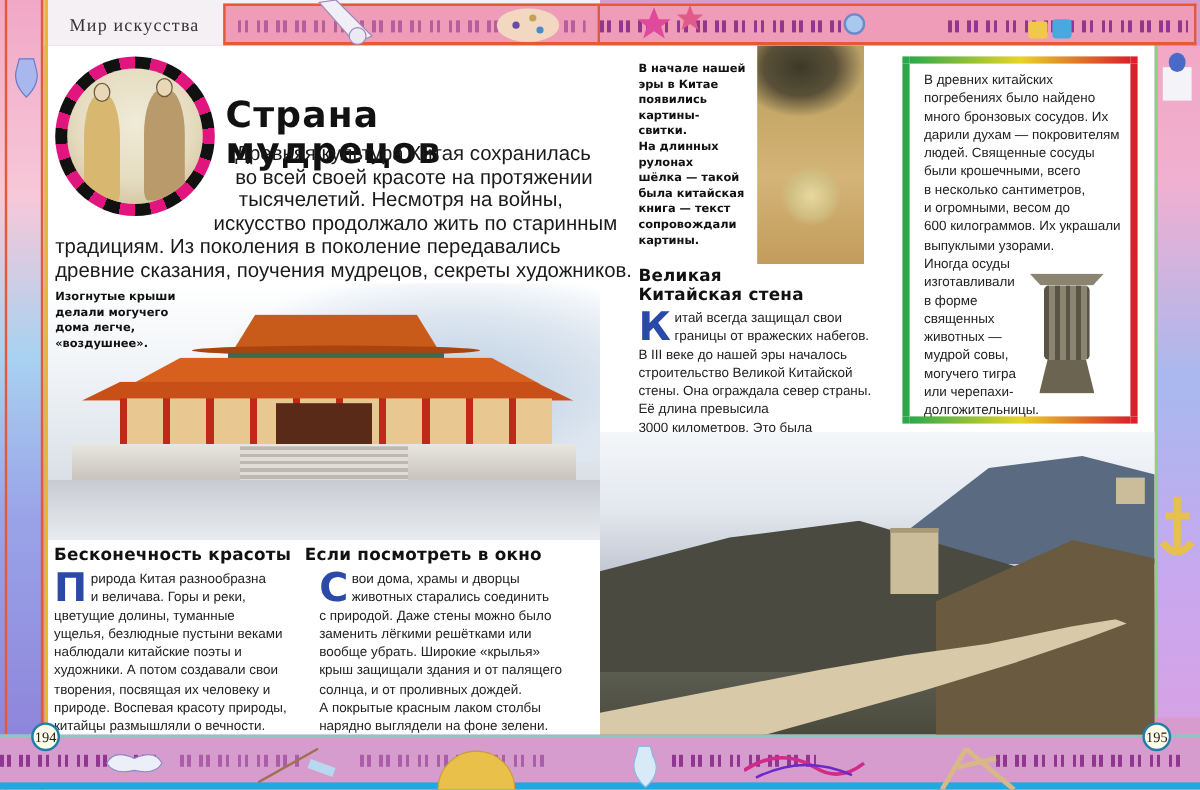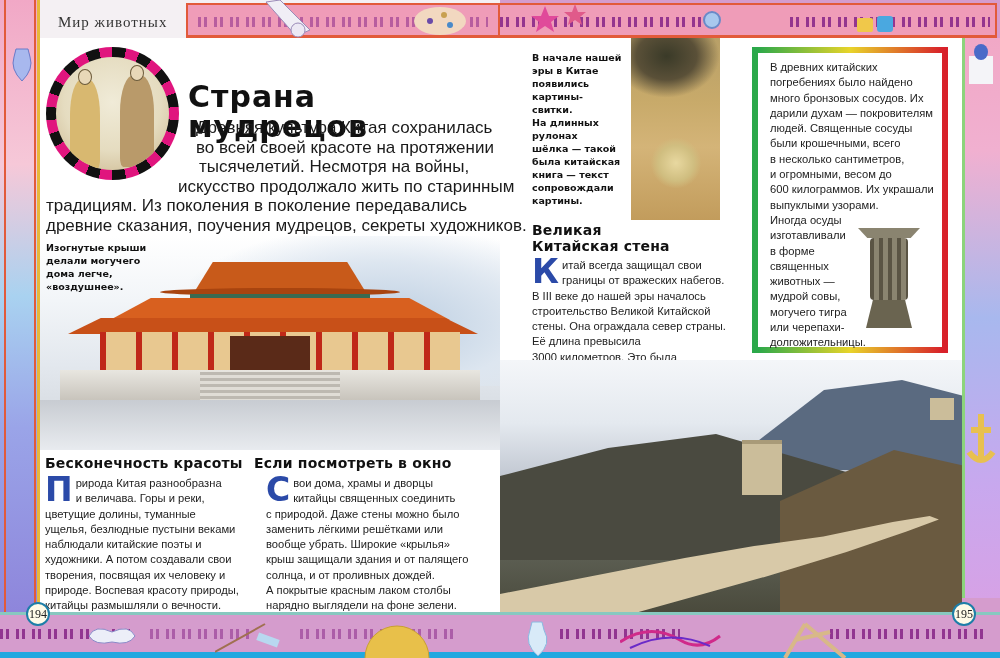--- a/index.html
+++ b/index.html
@@ -186,21 +186,21 @@
 </div>
 <div class="deco" style="left:775px;top:620px;width:80px;height:38px;">
   <svg width="80" height="38">
       <path d="M10 38 L30 4 M30 4 L70 38 M20 20 L55 12" stroke="#d8b888" stroke-width="4" fill="none"></path>
     </svg>
 </div>
 
 <div class="page-left"></div>
 <div class="page-right"></div>
 
-<div class="section-label">Мир животных</div>
+<div class="section-label">Мир искусства</div>
 
 <div class="portrait">
   <div class="portrait-inner">
     <div class="fig a"></div>
     <div class="fig-head" style="left:22px;top:12px;"></div>
     <div class="fig b"></div>
     <div class="fig-head" style="left:74px;top:8px;"></div>
   </div>
 </div>
 
@@ -250,21 +250,21 @@
   <span class="l">художники. А потом создавали свои</span>
   <span class="l">творения, посвящая их человеку и</span>
   <span class="l">природе. Воспевая красоту природы,</span>
   <span class="l">китайцы размышляли о вечности.</span>
 </div>
 
 <div class="sub-head" style="left:254px;top:455px;">Если посмотреть в окно</div>
 <div class="body-col" style="left:266px;top:476px;width:220px;">
   <span class="dropcap">С</span>
   <span class="l">вои дома, храмы и дворцы</span>
-  <span class="l">китайцы священных соединить</span>
+  <span class="l">животных старались соединить</span>
   <span class="l" style="clear:both;">с природой. Даже стены можно было</span>
   <span class="l">заменить лёгкими решётками или</span>
   <span class="l">вообще убрать. Широкие «крылья»</span>
   <span class="l">крыш защищали здания и от палящего</span>
   <span class="l">солнца, и от проливных дождей.</span>
   <span class="l">А покрытые красным лаком столбы</span>
   <span class="l">нарядно выглядели на фоне зелени.</span>
 </div>
 
 <div class="page-num" style="left:26px;top:602px;">194</div>

